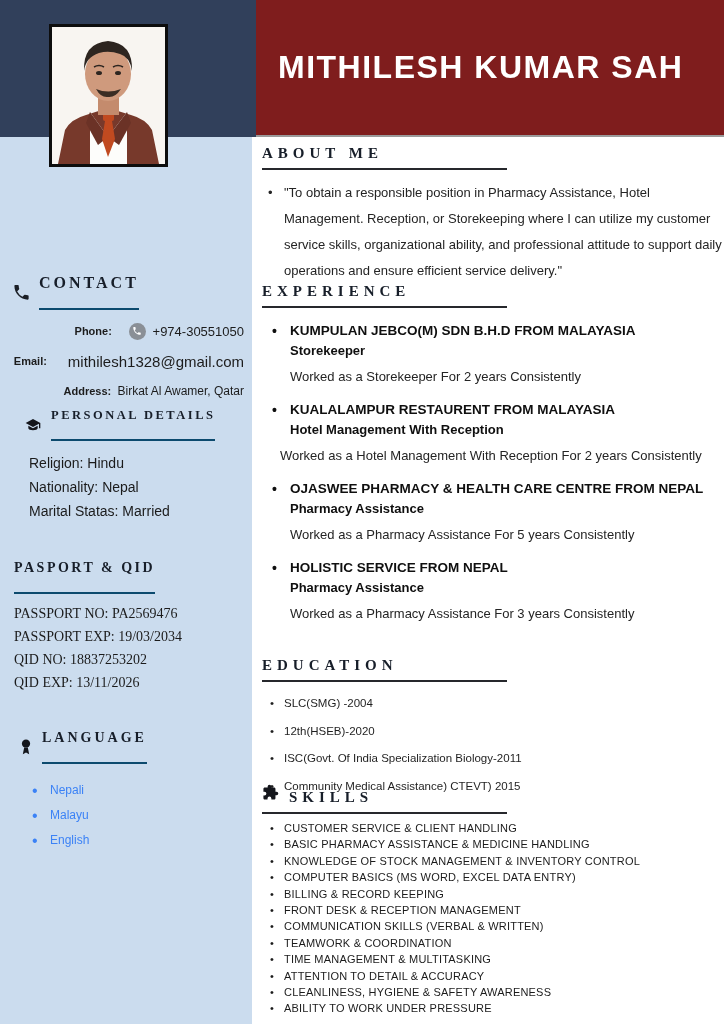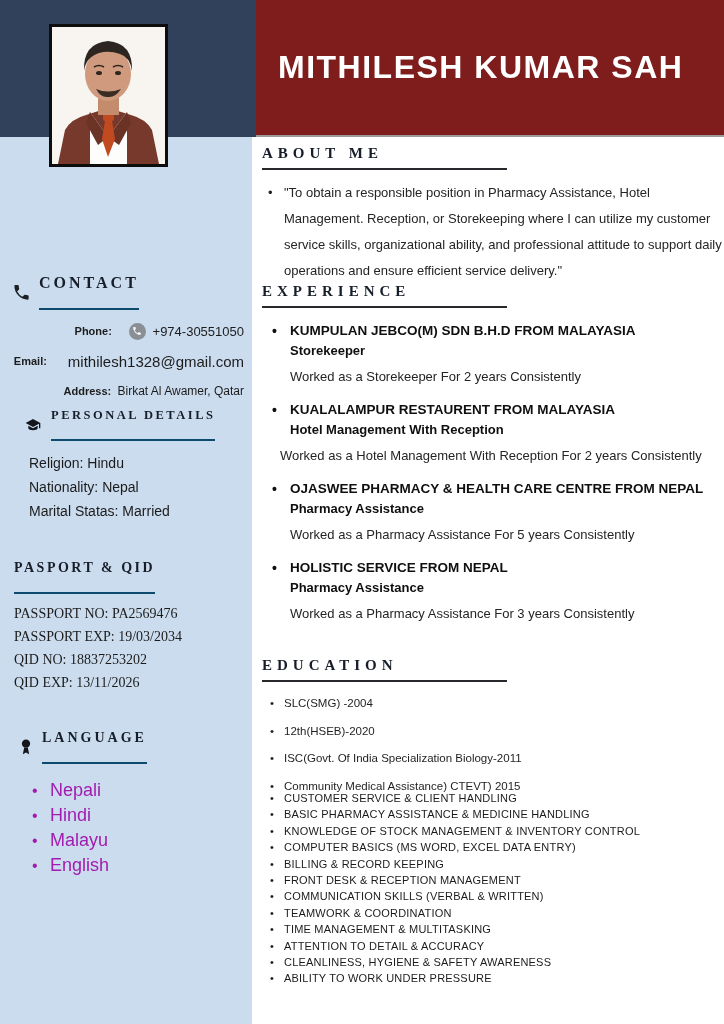--- a/index.html
+++ b/index.html
@@ -54,21 +54,21 @@
     width:17px; height:17px; border-radius:50%; background:#8a8f96;
     display:flex; align-items:center; justify-content:center; margin-right:7px; flex:0 0 auto;
   }
 
   .plain-list { list-style:none; margin:10px 0 0 0; padding:0 0 0 6px; }
   .sec-personal .plain-list li { font-size:14px; line-height:24px; color:#1b1b1b; }
   .sec-passport .plain-list { margin-top:8px; padding-left:0;font-family:Liberation Serif, serif; }
   .sec-passport .plain-list li { font-size:14px; line-height:23px; color:#1b1b1b; }
 
   .dot-list { list-style:none; margin:14px 0 0 0; padding:0 0 0 14px; }
-  .dot-list li { position:relative; padding-left:18px; font-size:18px; line-height:25px; color:#a21caf; }
+  .dot-list li { position:relative; padding-left:18px; font-size:12px; line-height:25px; color:#3b82f6; }
   .dot-list li::before { content:"•"; position:absolute; left:0; top:0; font-size:16px; }
 
   
   .h-main {
     display:flex; align-items:flex-end; gap:10px;
     border-bottom:2px solid #26282c; padding-bottom:6px; width:245px;
     font-family:"Liberation Serif", serif; font-weight:bold;
     font-size:15px; letter-spacing:5px; color:#171e29; white-space:nowrap;
   }
   .h-main .ic { margin-bottom:1px; }
@@ -194,21 +194,20 @@
       <span class="ic">
         <svg width="16" height="18" viewBox="0 0 24 26" fill="#14161c">
             <circle cx="12" cy="8" r="6.2"></circle>
             <path d="M9.3 13.6 7.2 24l4.8-2.9 4.8 2.9-2.1-10.4-2.7 1-2.7-1z"></path>
           </svg>
       </span>
       <span class="t">LANGUAGE</span>
     </div>
     <ul class="dot-list">
       <li>Nepali</li>
-      <li>Hindi</li>
       <li>Malayu</li>
       <li>English</li>
     </ul>
   </div>
 
   <div class="sec-about">
     <div class="h-main">
       <span>ABOUT ME</span>
     </div>
     <p class="bullet-par">"To obtain a responsible position in Pharmacy Assistance, Hotel Management. Reception, or Storekeeping where I can utilize my customer service skills, organizational ability, and professional attitude to support daily operations and ensure efficient service delivery."</p>
@@ -250,20 +249,28 @@
     </div>
     <ul class="edu-list">
       <li>SLC(SMG) -2004</li>
       <li>12th(HSEB)-2020</li>
       <li>ISC(Govt. Of India Specialization Biology-2011</li>
       <li>Community Medical Assistance) CTEVT) 2015</li>
     </ul>
   </div>
 
   <div class="sec-skills">
+    <div class="h-main">
+      <span class="ic">
+        <svg width="17" height="17" viewBox="0 0 24 24" fill="#14161c">
+            <path d="M20.5 11H19V7c0-1.1-.9-2-2-2h-4V3.5a2.5 2.5 0 0 0-5 0V5H4c-1.1 0-2 .9-2 2v3.8h1.5a2.7 2.7 0 0 1 0 5.4H2V20c0 1.1.9 2 2 2h3.8v-1.5a2.7 2.7 0 0 1 5.4 0V22H17c1.1 0 2-.9 2-2v-4h1.5a2.5 2.5 0 0 0 0-5z"></path>
+          </svg>
+      </span>
+      <span>SKILLS</span>
+    </div>
     <ul class="skill-list">
       <li>CUSTOMER SERVICE &amp; CLIENT HANDLING</li>
       <li>BASIC PHARMACY ASSISTANCE &amp; MEDICINE HANDLING</li>
       <li>KNOWLEDGE OF STOCK MANAGEMENT &amp; INVENTORY CONTROL</li>
       <li>COMPUTER BASICS (MS WORD, EXCEL DATA ENTRY)</li>
       <li>BILLING &amp; RECORD KEEPING</li>
       <li>FRONT DESK &amp; RECEPTION MANAGEMENT</li>
       <li>COMMUNICATION SKILLS (VERBAL &amp; WRITTEN)</li>
       <li>TEAMWORK &amp; COORDINATION</li>
       <li>TIME MANAGEMENT &amp; MULTITASKING</li>

